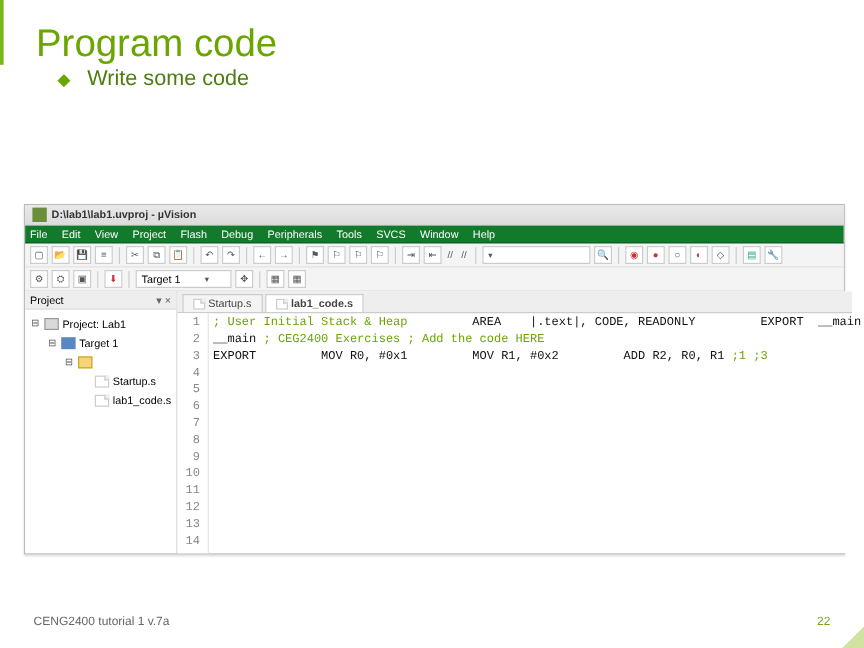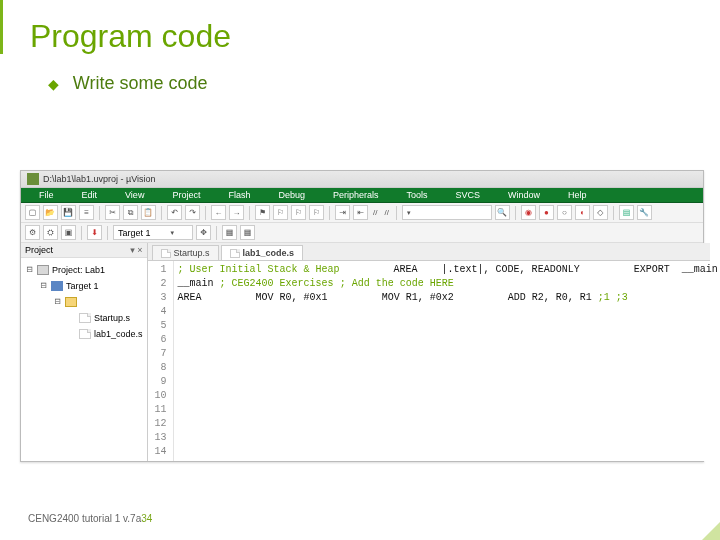--- a/index.html
+++ b/index.html
@@ -1,31 +1,31 @@
 <!DOCTYPE html>
 <html><head>
 <meta charset="utf-8">
 <style>
   * { margin: 0; padding: 0; box-sizing: border-box; }
   body { width: 720px; height: 540px; background: #fff; font-family: "Segoe UI", Arial, sans-serif; position: relative; overflow: hidden; }
 
   .slide { width: 720px; height: 540px; position: relative; padding: 18px 30px; }
   .accent-bar { position: absolute; left: 0; top: 0; width: 3px; height: 54px; background: #7cb518; }
-  .title { font-size: 32px; color: #6aa500; font-weight: 400; margin-bottom: 18px; }
+  .title { font-size: 32px; color: #6aa500; font-weight: 400; }
   .bullet-row { display: flex; align-items: center; gap: 14px; margin-left: 18px; margin-bottom: 10px; }
   .bullet { color: #6aa500; font-size: 14px; }
   .bullet-text { font-size: 18px; color: #4d7c0f; }
 
   .window { position: absolute; left: 20px; top: 170px; width: 684px; border: 1px solid #bbb; background: #f5f5f5; font-size: 9px; box-shadow: 0 1px 2px rgba(0,0,0,0.15); }
 
-  .titlebar { background: linear-gradient(#e9e9e9,#dcdcdc); padding: 2px 6px; display: flex; align-items: center; gap: 4px; border-bottom: 1px solid #ccc; }
+  .titlebar { background: linear-gradient(#e9e9e9,#dcdcdc); padding: 2px 6px; display: flex; align-items: center; gap: 4px; border-bottom: 1px solid #ccc; font-weight: bold; }
   .app-icon { width: 12px; height: 12px; background: #6a8e3a; display: inline-block; }
   .titlebar-text { font-size: 9px; color: #333; }
 
-  .menubar { background: #117a2b; color: #fff; padding: 2px 18px; display: flex; gap: 28px; font-size: 9px; border-bottom: 1px solid #0a5a1f; }
+  .menubar { background: #117a2b; color: #fff; padding: 2px 4px; display: flex; gap: 12px; font-size: 9px; border-bottom: 1px solid #0a5a1f; }
   .menubar span { cursor: default; }
 
   .toolbar { background: #f4f4f4; padding: 2px 4px; display: flex; align-items: center; gap: 3px; border-bottom: 1px solid #ddd; flex-wrap: wrap; }
   .tb-btn { width: 15px; height: 15px; background: #fff; border: 1px solid #ccc; display: flex; align-items: center; justify-content: center; font-size: 8px; color: #555; }
   .tb-sep { width: 1px; height: 14px; background: #ccc; margin: 0 2px; }
   .tb-select { background: #fff; border: 1px solid #ccc; padding: 0 4px; font-size: 9px; height: 15px; display: flex; align-items: center; gap: 20px; }
   .tb-select::after { content: "▾"; font-size: 7px; color: #555; }
   .tb-text { font-size: 8px; color: #555; padding: 0 2px; }
 
   .body { display: flex; }
@@ -52,21 +52,21 @@
   .tab.active { background: #fff; font-weight: bold; }
   .tab .ico-file { width: 10px; height: 9px; }
 
   .code { display: flex; font-family: "Courier New", monospace; font-size: 10px; }
   .gutter { background: #fff; color: #888; text-align: right; padding: 2px 6px 2px 2px; border-right: 1px solid #e3e3e3; line-height: 14px; min-width: 26px; }
   .lines { padding: 2px 4px; line-height: 14px; flex: 1; }
   .lines .row { white-space: pre; color: #6aa500; }
   .lines .row.black { color: #111; text-align: center; }
   .lines .hl { background: #eef4da; display: block; }
 
-  .footer { position: absolute; bottom: 16px; left: 28px; right: 28px; display: flex; font-size: 10px; color: #666; }
+  .footer { position: absolute; bottom: 16px; left: 28px; right: 28px; display: flex; justify-content: space-between; font-size: 10px; color: #666; }
   .page-num { color: #7aa71a; }
   .corner { position: absolute; right: 0; bottom: 0; width: 0; height: 0; border-left: 18px solid transparent; border-bottom: 18px solid #d0e4a0; }
 </style>
 </head>
 <body>
 
 <div class="slide">
   <div class="accent-bar"></div>
   <h1 class="title">Program code</h1>
   <div class="bullet-row">
@@ -209,31 +209,31 @@
               <div>13</div>
               <div>14</div>
           </div>
           <div class="lines">
             <span class="row">; User Initial Stack &amp; Heap</span>
             <span class="row black">        AREA    |.text|, CODE, READONLY</span>
             <span class="row black">        EXPORT  __main</span>
             <span class="row black">__main</span>
             <span class="row">; CEG2400 Exercises</span>
             <span class="row">; Add the code HERE</span>
-            <span class="row black">AREA</span>
+            <span class="row black">EXPORT</span>
             <span class="row black">        MOV R0, #0x1</span>
             <span class="row black">        MOV R1, #0x2</span>
             <span class="row black">        ADD R2, R0, R1</span>
             <span class="row">;1</span>
             <span class="row">;3</span>
             <span class="row"></span>
           </div>
         </div>
       </div>
     </div>
   </div>
 
   <div class="footer">
     <span>CENG2400 tutorial 1 v.7a</span>
-    <span class="page-num">34</span>
+    <span class="page-num">22</span>
   </div>
   <div class="corner"></div>
 </div>
 
 </body></html>

